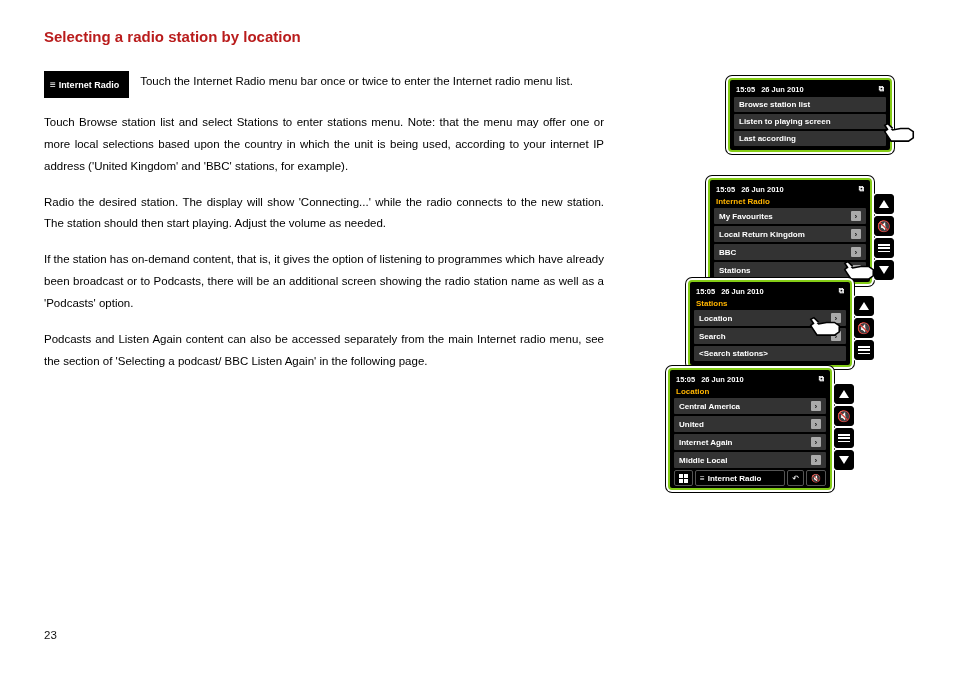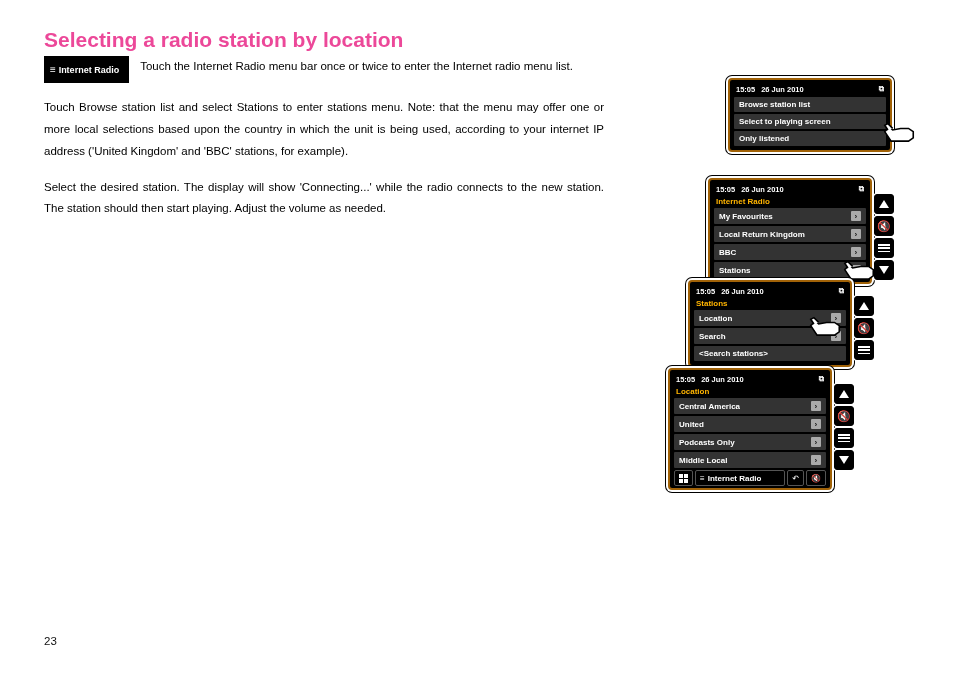--- a/index.html
+++ b/index.html
@@ -6,24 +6,24 @@
   body {
     font-family: Arial, Helvetica, sans-serif;
     background: #fff;
     width: 954px;
     height: 673px;
     position: relative;
     padding: 28px 44px;
     color: #111;
   }
   h2 {
-    font-size: 21px;
-    font-weight: bold;
-    color: #ec4899;
-    margin-bottom: 4px;
+    font-size: 15px;
+    font-weight: bold;
+    color: #b91c1c;
+    margin-bottom: 26px;
   }
   .content { width: 560px; }
   .menu-pill {
     display: inline-block;
     background: #000;
     color: #fff;
     font-size: 9px;
     font-weight: bold;
     padding: 4px 10px 4px 6px;
     margin-right: 8px;
@@ -36,37 +36,37 @@
   p {
     font-size: 11.5px;
     line-height: 1.9;
     color: #000;
     margin-bottom: 14px;
     text-align: justify;
   }
   .indented { margin-left: 130px; }
   .page-no {
     position: absolute;
-    bottom: 26px;
+    bottom: 32px;
     left: 44px;
     font-size: 11.5px;
   }
 
   
   .mockups {
     position: absolute;
     right: 36px;
     top: 78px;
     width: 260px;
   }
   .screen {
     position: absolute;
     width: 164px;
     background: #000;
-    border: 2px solid #a16207;
+    border: 2px solid #84cc16;
     border-radius: 4px;
     color: #fff;
     font-size: 8px;
     padding: 2px 2px 2px 2px;
     box-shadow: 0 0 0 2px #fff, 0 0 0 3px #000;
   }
   .screen .statusbar {
     display: flex;
     align-items: center;
     padding: 2px 4px 3px 4px;
@@ -188,42 +188,44 @@
 
 <div class="content">
 
   <p>
     <span class="menu-pill">Internet Radio</span>
     <span class="indented" style="margin:0;">Touch the Internet Radio menu bar once or twice to enter the Internet radio menu list.</span>
   </p>
 
   <p>Touch Browse station list and select Stations to enter stations menu.
 Note: that the menu may offer one or more local selections based upon the country in which the unit is being used, according to your internet IP address ('United Kingdom' and 'BBC' stations, for example).</p>
-  <p>Select the desired station. The display will show 'Connecting...' while the radio connects to the new station. The station should then start playing. Adjust the volume as needed.</p>
+  <p>Radio the desired station. The display will show 'Connecting...' while the radio connects to the new station. The station should then start playing. Adjust the volume as needed.</p>
+  <p>If the station has on-demand content, that is, it gives the option of listening to programmes which have already been broadcast or to Podcasts, there will be an additional screen showing the radio station name as well as a 'Podcasts' option.</p>
+  <p>Podcasts and Listen Again content can also be accessed separately from the main Internet radio menu, see the section of 'Selecting a podcast/ BBC Listen Again' in the following page.</p>
 
 </div>
 
 <div class="page-no">23</div>
 
 <div class="mockups">
 
   <div class="screen s1">
     <div class="statusbar">
       <span>15:05</span>
       <span>26 Jun 2010</span>
       <span class="wifi">⧉</span>
     </div>
     <div class="row">
         <span>Browse station list</span>
       </div>
     <div class="row">
-        <span>Select to playing screen</span>
-      </div>
-    <div class="row">
-        <span>Only listened</span>
+        <span>Listen to playing screen</span>
+      </div>
+    <div class="row">
+        <span>Last according</span>
       </div>
     <div class="hand" style="right:-28px; top:34px;">
       <svg viewBox="0 0 48 40">
           <path fill="#fff" stroke="#000" stroke-width="2" d="M6 22l6-6 4 4 10-2 10 0 6 4v8l-6 4H14z"></path>
           <path fill="#fff" stroke="#000" stroke-width="2" d="M10 20l-4-6 4-2 6 6"></path>
         </svg>
     </div>
   </div>
 
   <div class="screen s2">
@@ -325,21 +327,21 @@
     <div class="title">Location</div>
     <div class="row">
         <span>Central America</span>
         <span class="chev">›</span>
       </div>
     <div class="row">
         <span>United</span>
         <span class="chev">›</span>
       </div>
     <div class="row">
-        <span>Podcasts Only</span>
+        <span>Internet Again</span>
         <span class="chev">›</span>
       </div>
     <div class="row">
         <span>Middle Local</span>
         <span class="chev">›</span>
       </div>
     <div class="bottombar">
       <div class="bbtn">
           <div class="grid4">
             <span></span>

